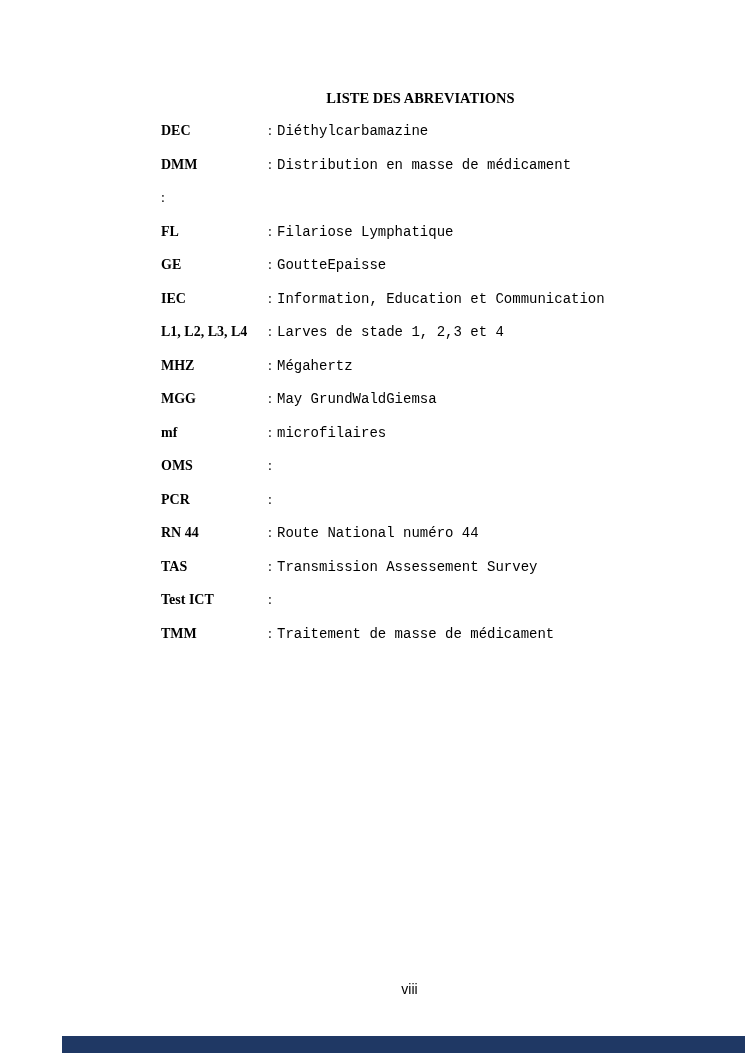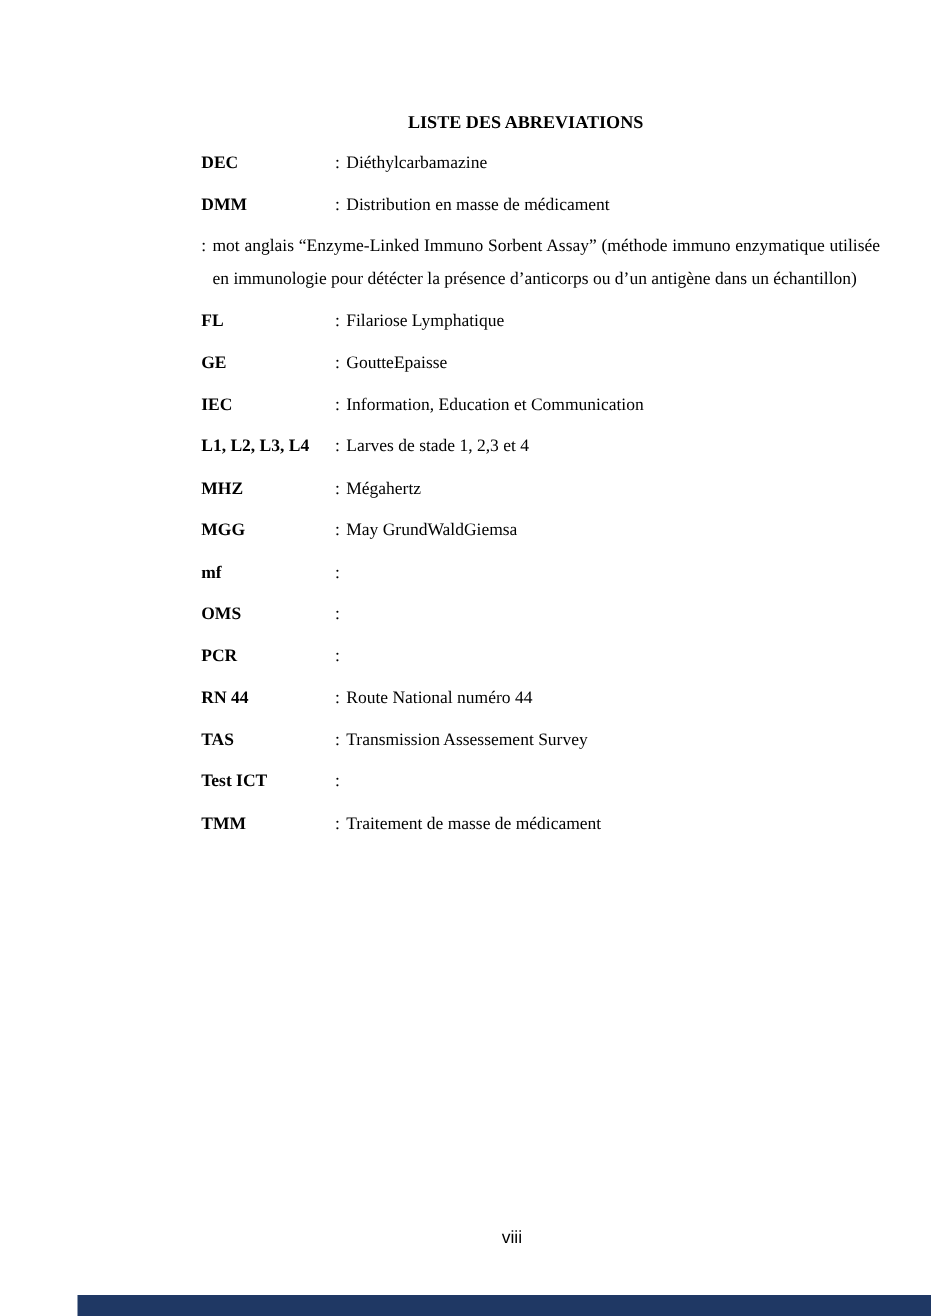--- a/index.html
+++ b/index.html
@@ -35,20 +35,21 @@
     flex-shrink: 0;
     font-weight: bold;
   }
   .colon {
     width: 9px;
     flex-shrink: 0;
   }
   .def {
     flex: 1;
     text-align: justify;
+    font-family: Liberation Mono, monospace;
   }
   .page-number {
     position: absolute;
     bottom: 56px;
     left: 0;
     right: 0;
     text-align: center;
     font-size: 14px;
     font-family: Liberation Sans, sans-serif;
     color: #000000;
@@ -79,21 +80,20 @@
       </div>
 
       <div class="row">
         <span class="term">DMM</span>
         <span class="colon">:</span>
         <span class="def">Distribution en masse de médicament</span>
       </div>
 
       <div class="row">
         <span class="colon">:</span>
-        <span class="def">mot anglais “Enzyme-Linked Immuno Sorbent Assay” (méthode immuno enzymatique utilisée en immunologie pour détécter la présence d’anticorps ou d’un antigène dans un échantillon)</span>
       </div>
 
       <div class="row">
         <span class="term">FL</span>
         <span class="colon">:</span>
         <span class="def">Filariose Lymphatique</span>
       </div>
 
       <div class="row">
         <span class="term">GE</span>
@@ -121,20 +121,21 @@
 
       <div class="row">
         <span class="term">MGG</span>
         <span class="colon">:</span>
         <span class="def">May GrundWaldGiemsa</span>
       </div>
 
       <div class="row">
         <span class="term">mf</span>
         <span class="colon">:</span>
+        <span class="def">microfilaires</span>
       </div>
 
       <div class="row">
         <span class="term">OMS</span>
         <span class="colon">:</span>
       </div>
 
       <div class="row">
         <span class="term">PCR</span>
         <span class="colon">:</span>

